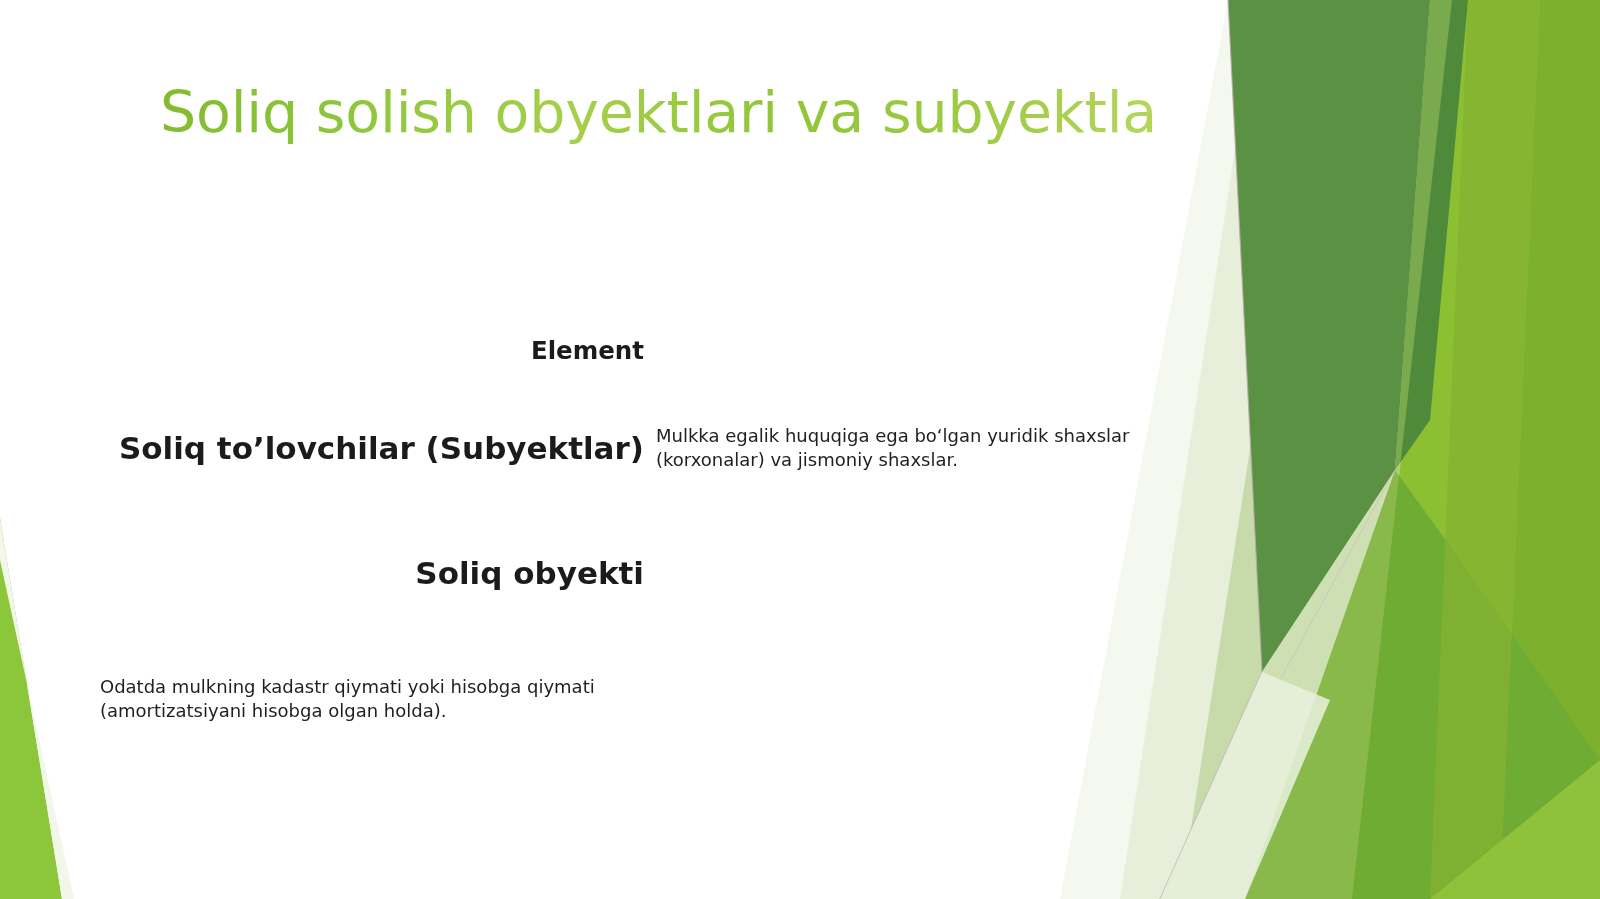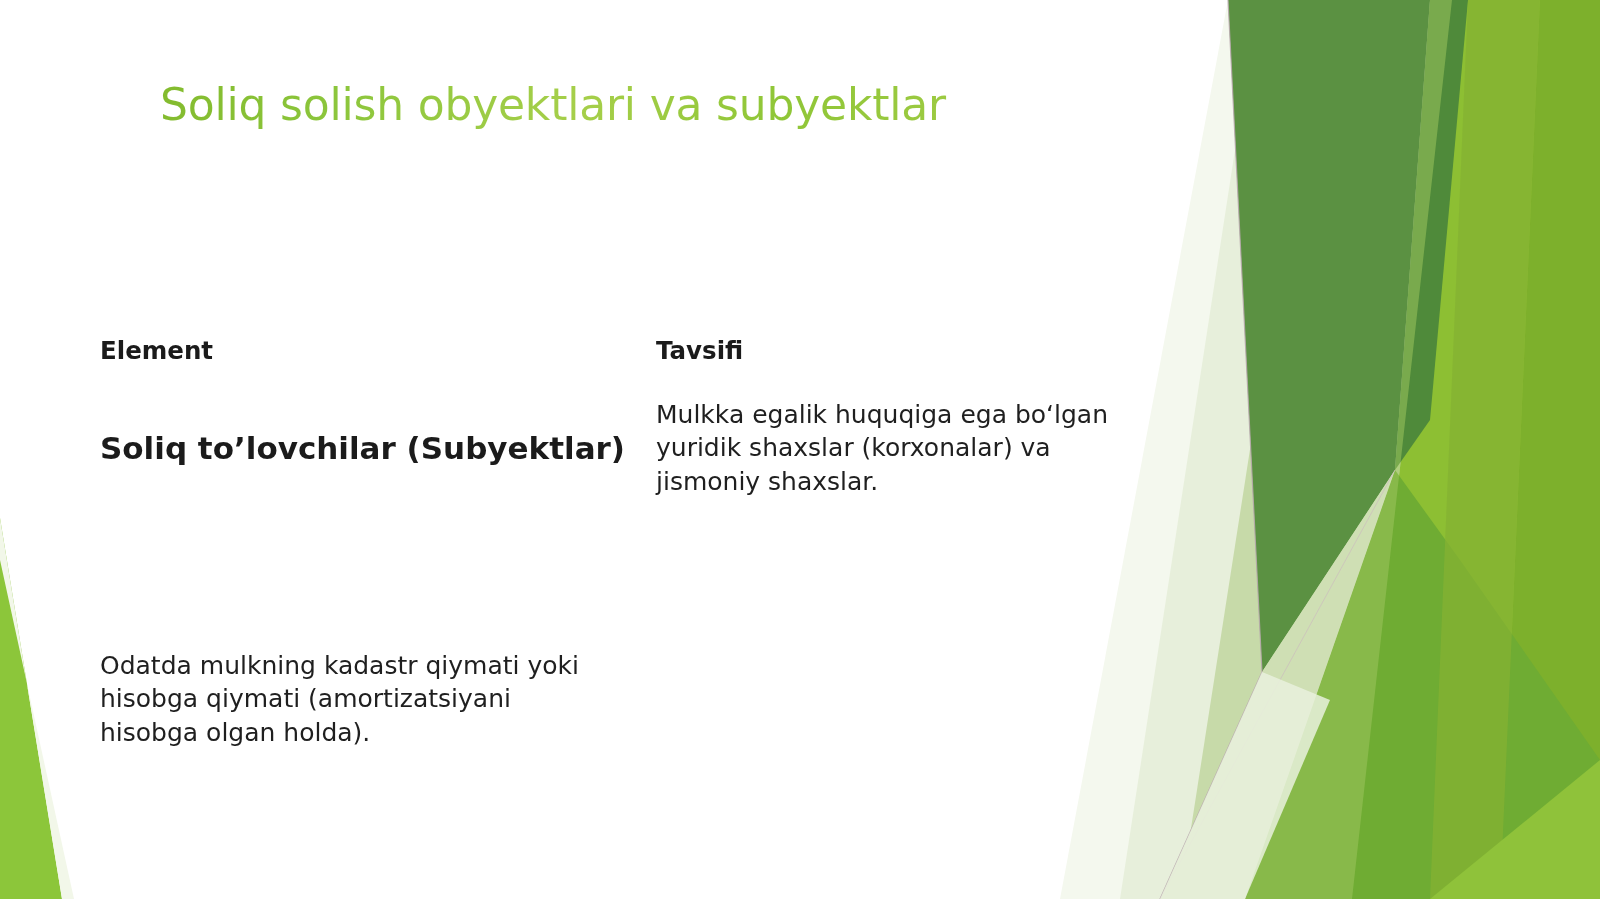--- a/index.html
+++ b/index.html
@@ -26,21 +26,21 @@
     height: 899px;
     pointer-events: none;
   }
 
   
   #slide-title {
     position: absolute;
     left: 160px;
     top: 80px;
     width: 1000px;
-    font-size: 44px;
+    font-size: 57px;
     font-weight: 400;
     letter-spacing: -0.2px;
     line-height: 1.15;
     white-space: nowrap;
     background: linear-gradient(100deg,
                 #83bb2e 0%,
                 #8cc63c 18%,
                 #a6cf4a 42%,
                 #8fc637 62%,
                 #9fcb44 82%,
@@ -60,20 +60,21 @@
   }
   .trow {
     display: flex;
     align-items: center;
   }
   .col-element {
     width: 556px;
     flex: 0 0 556px;
     padding-right: 12px;
     box-sizing: border-box;
+    text-align: right;
   }
   .col-tavsifi {
     flex: 1 1 auto;
   }
 
   
   #header-row { height: 70px; }
   .th {
     font-size: 24.5px;
     font-weight: 700;
@@ -87,21 +88,21 @@
   .body-row.r2 { height: 126px; }
   .body-row.r3 { height: 126px; }
 
   .cell-label {
     font-size: 31px;
     font-weight: 700;
     color: #1b1b1b;
     line-height: 1.25;
   }
   .cell-desc {
-    font-size: 25px;
+    font-size: 18px;
     font-weight: 400;
     color: #1f1f1f;
     line-height: 1.33;
     max-width: 512px;
   }
 </style>
 </head>
 <body>
 
 <div id="slide">
@@ -142,29 +143,29 @@
     <polygon points="0,518 0,899 62,899" fill="#8cc63a"></polygon>
     <polygon points="0,518 62,899 74,899 0,560" fill="#f2f7e9"></polygon>
   </svg>
 
   <div id="slide-title">Soliq solish obyektlari va subyektlar</div>
 
   <div id="content-table">
 
     <div class="trow" id="header-row">
       <div class="col-element th">Element</div>
-      <div class="col-tavsifi th">Tavsifi</div>
     </div>
 
     <div class="trow body-row r1">
       <div class="col-element cell-label">Soliq to’lovchilar (Subyektlar)</div>
       <div class="col-tavsifi cell-desc">Mulkka egalik huquqiga ega bo‘lgan yuridik shaxslar (korxonalar) va jismoniy shaxslar.</div>
     </div>
 
     <div class="trow body-row r2">
+      <div class="col-element cell-label">Soliq obyekti</div>
     </div>
 
     <div class="trow body-row r3">
       <div class="col-tavsifi cell-desc">Odatda mulkning kadastr qiymati yoki hisobga qiymati (amortizatsiyani hisobga olgan holda).</div>
     </div>
 
   </div>
 
 </div>
 

